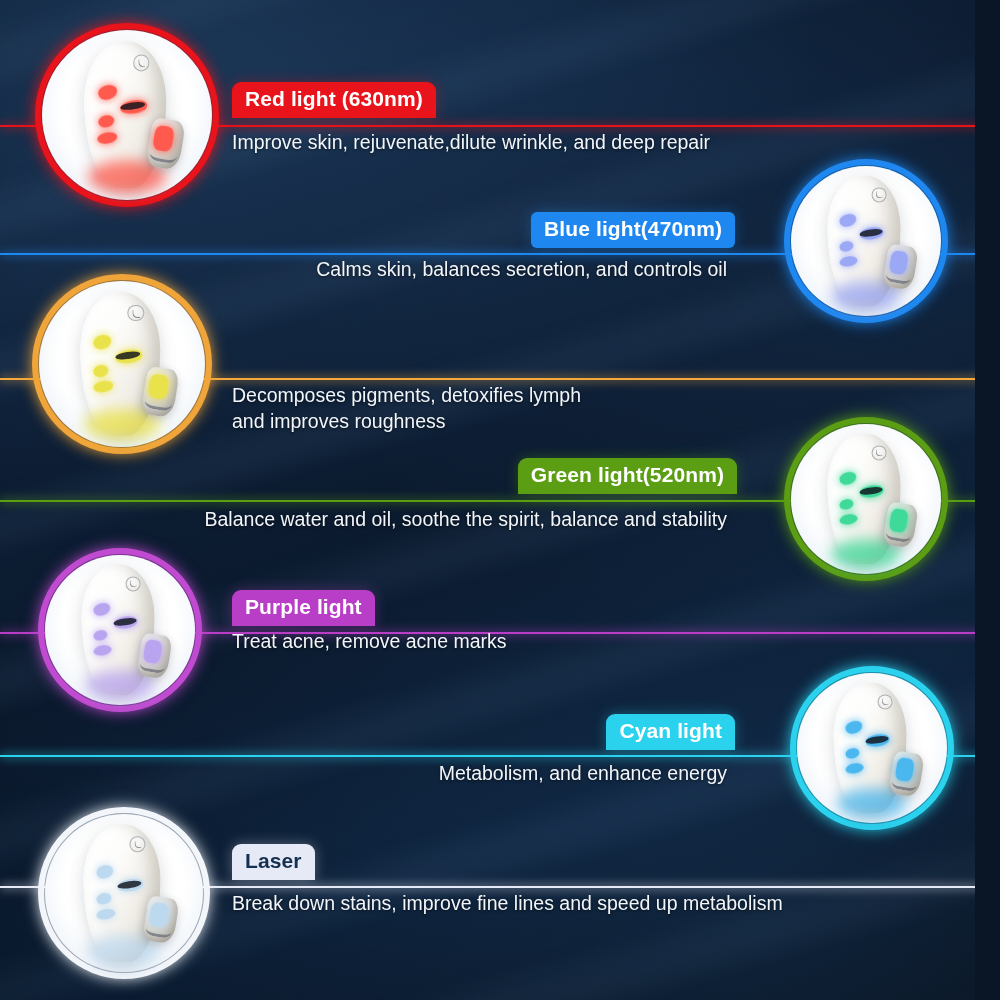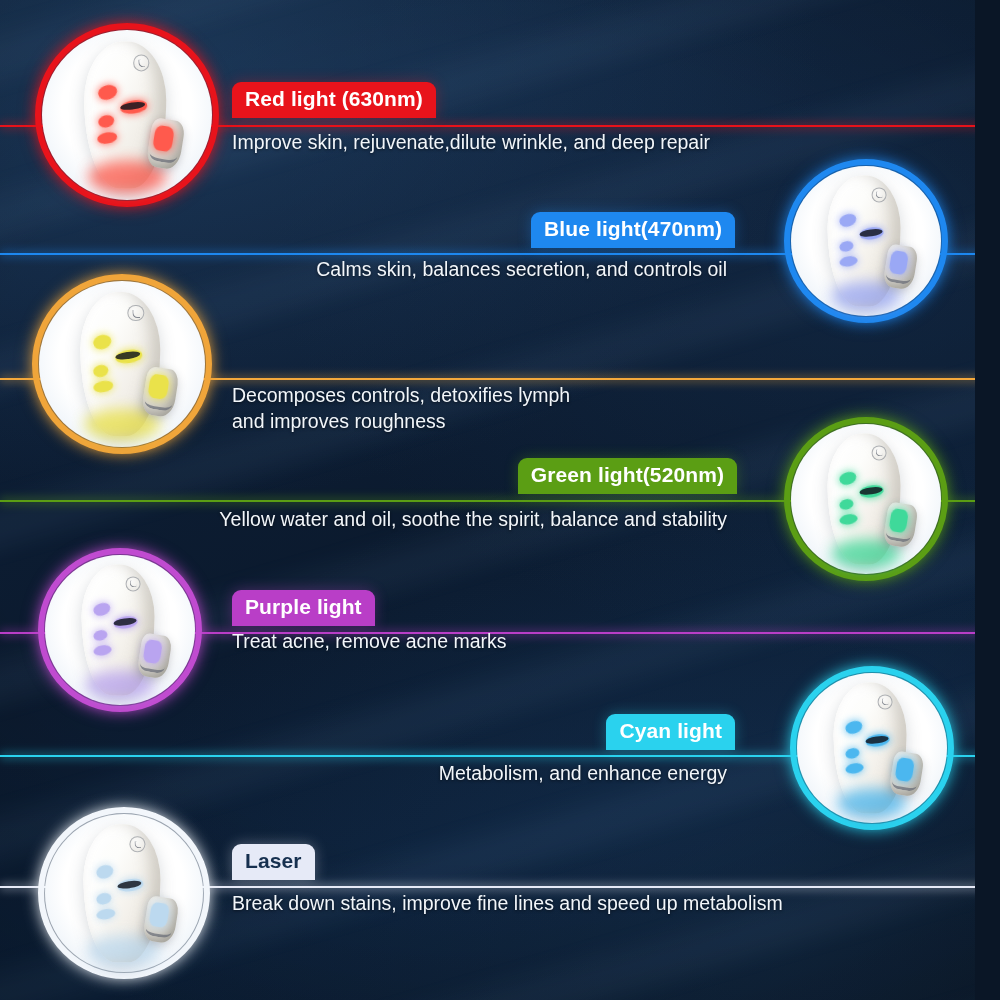--- a/index.html
+++ b/index.html
@@ -126,21 +126,21 @@
     <div class="eyehole"></div>
     <div class="led cheek" style="background:#9aa8f5;box-shadow:0 0 9px #9aa8f5"></div>
     <div class="led lip" style="background:#9aa8f5;box-shadow:0 0 9px #9aa8f5"></div>
     <div class="chinglow" style="background:#9aa8f5"></div>
     <div class="neck">
       <div class="necklight" style="background:#9aa8f5;box-shadow:0 0 10px #9aa8f5"></div>
       <div class="neckband"></div>
     </div>
   </div>
     </div>
-    <div class="badge" style="top: 212px; right: 240px; background: rgb(30, 136, 240); color: rgb(255, 255, 255); box-shadow: rgba(30, 136, 240, 0.333) 0px 0px 14px;">Blue light(470nm)</div>
+    <div class="badge" style="top: 212px; right: 240px; background: rgb(30, 136, 240); color: rgb(255, 255, 255); box-shadow: rgba(30, 136, 240, 0.333) 0px 0px 14px; border-radius: 6px;">Blue light(470nm)</div>
     <div class="desc" style="top: 256px; right: 248px; ">Calms skin, balances secretion, and controls oil</div>
     <div class="rule" style="top: 378px; background: rgb(245, 169, 60);"></div>
     <div class="maskwrap" style="left: 32px; top: 274px; height: 180px; width: 180px;">
       <div class="haze" style="background:#f0a53a"></div>
       <div class="ring" style="border:6px solid #f0a53a;box-shadow:0 0 18px #f0a53a66"></div>
       <div class="glow"></div>
   <div class="face">
     <div class="shell"></div>
     <div class="btn"></div>
     <div class="led brow" style="background:#eae24a;box-shadow:0 0 9px #eae24a"></div>
@@ -148,21 +148,21 @@
     <div class="eyehole"></div>
     <div class="led cheek" style="background:#eae24a;box-shadow:0 0 9px #eae24a"></div>
     <div class="led lip" style="background:#eae24a;box-shadow:0 0 9px #eae24a"></div>
     <div class="chinglow" style="background:#eae24a"></div>
     <div class="neck">
       <div class="necklight" style="background:#eae24a;box-shadow:0 0 10px #eae24a"></div>
       <div class="neckband"></div>
     </div>
   </div>
     </div>
-    <div class="desc" style="top: 382px; left: 232px;">Decomposes controls, detoxifies lymph
+    <div class="desc" style="top: 382px; left: 232px;">Decomposes pigments, detoxifies lymph
 and improves roughness</div>
     <div class="rule" style="top: 500px; background: rgb(91, 158, 20);"></div>
     <div class="maskwrap" style="left: 784px; top: 417px; height: 164px; width: 164px;">
       <div class="haze" style="background:#5b9e14"></div>
       <div class="ring" style="border:6px solid #5b9e14;box-shadow:0 0 18px #5b9e1466"></div>
       <div class="glow"></div>
   <div class="face">
     <div class="shell"></div>
     <div class="btn"></div>
     <div class="led brow" style="background:#3fd99a;box-shadow:0 0 9px #3fd99a"></div>
@@ -171,21 +171,21 @@
     <div class="led cheek" style="background:#3fd99a;box-shadow:0 0 9px #3fd99a"></div>
     <div class="led lip" style="background:#3fd99a;box-shadow:0 0 9px #3fd99a"></div>
     <div class="chinglow" style="background:#3fd99a"></div>
     <div class="neck">
       <div class="necklight" style="background:#3fd99a;box-shadow:0 0 10px #3fd99a"></div>
       <div class="neckband"></div>
     </div>
   </div>
     </div>
     <div class="badge" style="top: 458px; right: 238px; background: rgb(91, 158, 20); color: rgb(255, 255, 255); box-shadow: rgba(91, 158, 20, 0.333) 0px 0px 14px;">Green light(520nm)</div>
-    <div class="desc" style="top: 506px; right: 248px; text-align: right;">Yellow water and oil, soothe the spirit, balance and stability</div>
+    <div class="desc" style="top: 506px; right: 248px; text-align: right;">Balance water and oil, soothe the spirit, balance and stability</div>
     <div class="rule" style="top: 632px; background: rgb(185, 62, 199);"></div>
     <div class="maskwrap" style="left: 38px; top: 548px; height: 164px; width: 164px;">
       <div class="haze" style="background:#c04bd0"></div>
       <div class="ring" style="border:6px solid #c04bd0;box-shadow:0 0 18px #c04bd066"></div>
       <div class="glow"></div>
   <div class="face">
     <div class="shell"></div>
     <div class="btn"></div>
     <div class="led brow" style="background:#b9a4f0;box-shadow:0 0 9px #b9a4f0"></div>
     <div class="led eye" style="background:#b9a4f0;box-shadow:0 0 9px #b9a4f0"></div>

